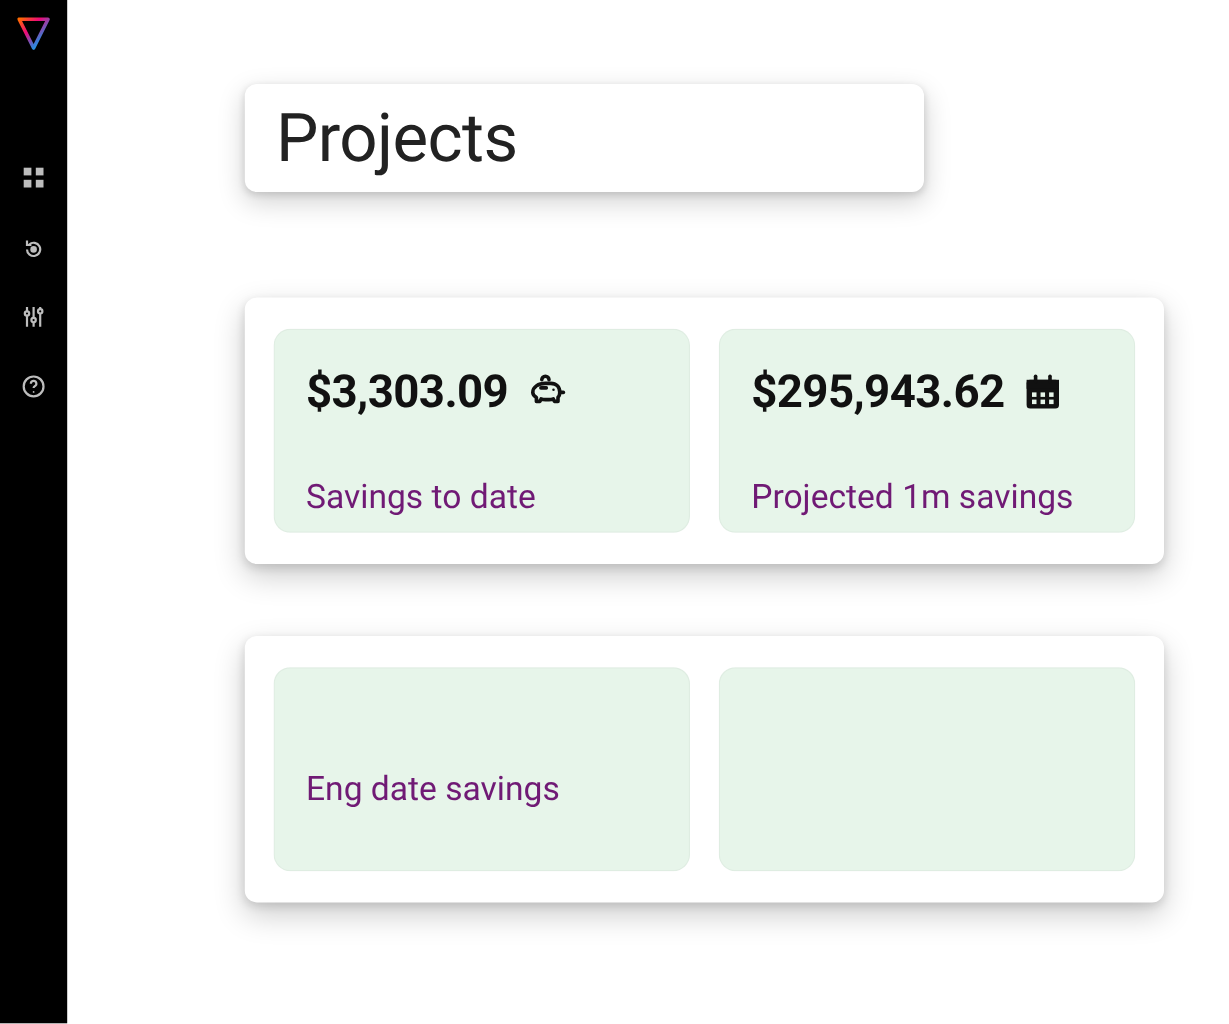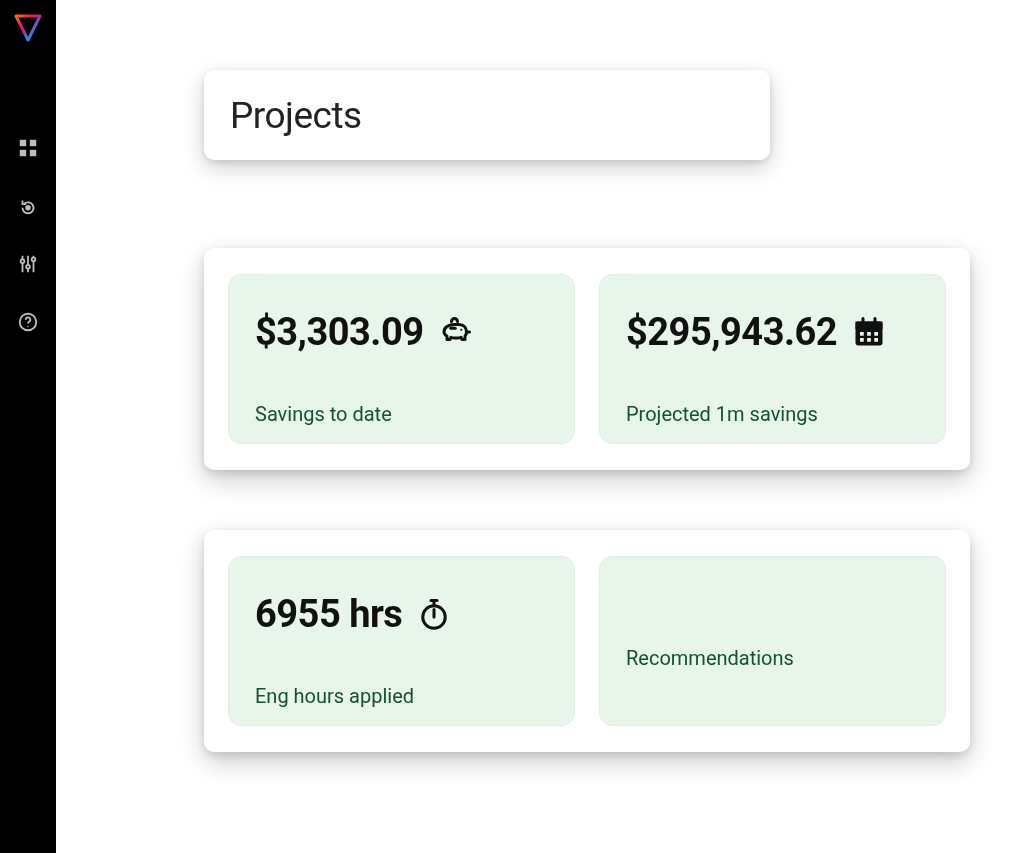--- a/index.html
+++ b/index.html
@@ -10,39 +10,39 @@
   .sidebar .nav { display: flex; flex-direction: column; align-items: center; gap: 34px; margin-top: 60px; }
   .sidebar .nav-item { width: 24px; height: 24px; color: #bdbdbd; display: flex; align-items: center; justify-content: center; cursor: pointer; }
   .sidebar .nav-item svg { width: 22px; height: 22px; }
   .main { flex: 1; padding: 40px 40px 40px 40px; position: relative; }
   .title-card {
     position: absolute; top: 70px; left: 148px; width: 566px; height: 90px;
     border-radius: 10px; background: #fff;
     box-shadow: 0 8px 22px rgba(0,0,0,0.18), 0 2px 6px rgba(0,0,0,0.12);
     display: flex; align-items: center; padding: 0 26px;
   }
-  .title-card h1 { font-size: 37px; font-weight: 400; color: #222; letter-spacing: -0.5px; }
+  .title-card h1 { font-size: 56px; font-weight: 400; color: #222; letter-spacing: -0.5px; }
   .panel {
     position: absolute; left: 148px; width: 766px; height: 222px;
     border-radius: 10px; background: #fff;
     box-shadow: 0 10px 26px rgba(0,0,0,0.20), 0 3px 8px rgba(0,0,0,0.12);
     display: flex; gap: 24px; padding: 26px 24px;
   }
   .panel.row1 { top: 248px; }
   .panel.row2 { top: 530px; }
   .stat {
     flex: 1; background: #e7f5ea; border-radius: 14px; padding: 45px 26px 28px 26px;
     display: flex; flex-direction: column; justify-content: center; gap: 32px;
     border: 1px solid rgba(0,0,0,0.03);
   }
   .stat .value-row { display: flex; align-items: center; gap: 14px; }
   .stat .value { font-size: 38px; font-weight: 700; color: #111; letter-spacing: -0.5px; white-space: nowrap; }
   .stat .icon { width: 36px; height: 36px; color: #111; flex-shrink: 0; }
   .stat .icon svg { width: 100%; height: 100%; }
-  .stat .label { font-size: 20px; font-weight: 400; color: #14532d; margin-top: 16px; }
+  .stat .label { font-size: 28px; font-weight: 400; color: #701a75; margin-top: 16px; }
 </style>
 </head>
 <body>
 
 <div class="app">
   <aside class="sidebar">
     <div class="logo">
       <svg viewBox="0 0 32 32">
         <defs>
           <linearGradient id="g1" x1="0" y1="0" x2="1" y2="1">
@@ -138,32 +138,20 @@
               <rect x="15.5" y="16" width="2.5" height="2.5" fill="#e7f5ea"></rect>
             </svg>
           </span>
         </div>
         <div class="label">Projected 1m savings</div>
       </div>
     </section>
 
     <section class="panel row2">
       <div class="stat">
-        <div class="value-row">
-          <div class="value">6955 hrs</div>
-          <span class="icon">
-            <svg viewBox="0 0 24 24" fill="none" stroke="currentColor" stroke-width="2" stroke-linecap="round">
-              <circle cx="12" cy="14" r="7.5"></circle>
-              <line x1="12" y1="14" x2="12" y2="9"></line>
-              <line x1="10" y1="3" x2="14" y2="3"></line>
-              <line x1="12" y1="3" x2="12" y2="6.5"></line>
-            </svg>
-          </span>
-        </div>
-        <div class="label">Eng hours applied</div>
+        <div class="label">Eng date savings</div>
       </div>
       <div class="stat">
-        <div class="label">Recommendations</div>
       </div>
     </section>
 
   </main>
 </div>
 
 </body></html>

